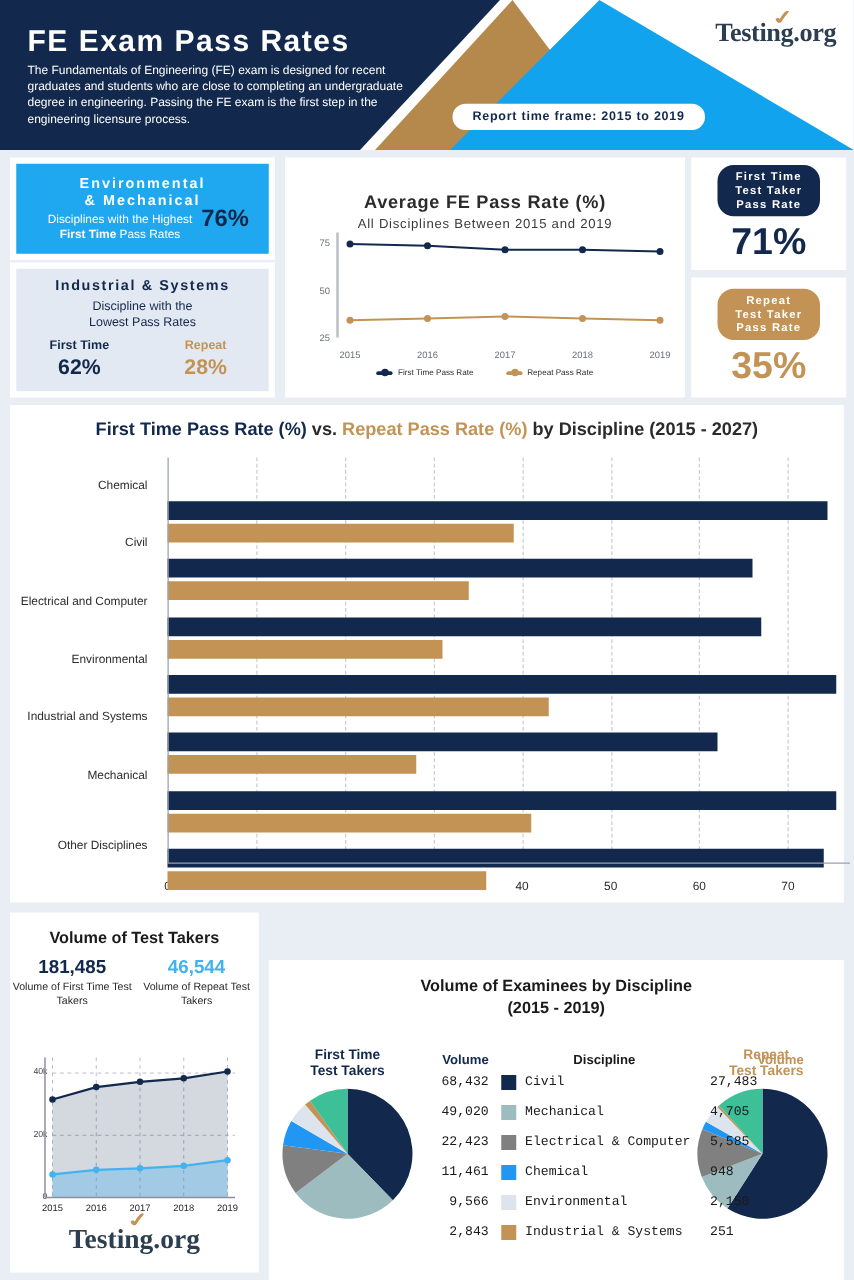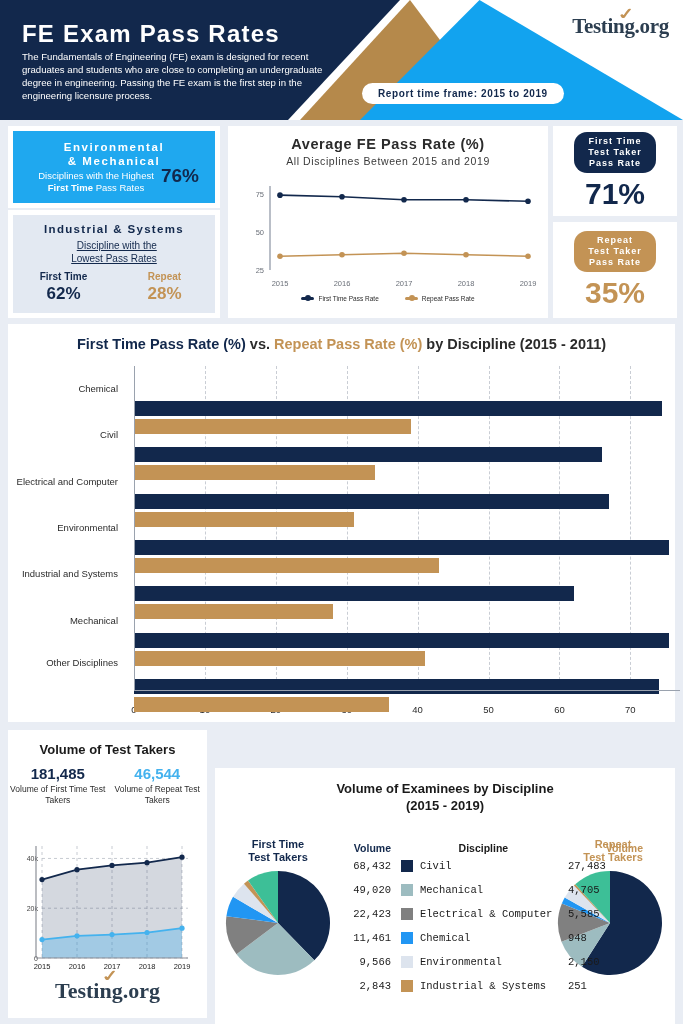--- a/index.html
+++ b/index.html
@@ -112,41 +112,41 @@
     width: 100%; height: 100%;
     background: #e3e9f2;
     display: flex; flex-direction: column; align-items: center;
     padding-top: 8px;
   }
   .ind-title {
     color: #12284c; font-size: 11.5px; font-weight: bold;
     letter-spacing: 1.3px; margin-bottom: 4px;
   }
   .ind-sub {
-    color: #12284c; font-size: 10px; line-height: 13px; text-align: right; text-decoration: underline;
+    color: #12284c; font-size: 10px; line-height: 13px; text-align: center;
   }
   .ind-cols {
     display: flex; width: 100%; margin-top: 6px;
   }
   .ind-col { flex: 1; text-align: center; }
   .ind-col .lbl { font-size: 10px; font-weight: bold; }
   .ind-col .val { font-size: 17px; font-weight: bold; margin-top: 2px; }
   .c-navy { color: #12284c; }
   .c-tan  { color: #c39355; }
 
   
   .box-line {
     position: absolute; left: 228px; top: 126px;
     width: 320px; height: 192px;
     background: #ffffff;
   }
   .line-title {
     text-align: center; color: #2b2b2b;
     font-size: 14.5px; font-weight: bold; letter-spacing: 0.6px;
-    margin-top: 10px;
+    margin-top: 28px;
   }
   .line-sub {
     text-align: center; color: #3a3a3a;
     font-size: 10.5px; letter-spacing: 0.6px; margin-top: 3px;
   }
   .line-legend {
     display: flex; justify-content: center; gap: 26px;
     margin-top: 1px;
   }
   .lg-item { display: flex; align-items: center; gap: 4px; font-size: 6.5px; color: #2b2b2b; }
@@ -380,21 +380,21 @@
   <div class="kpi-pill tan">
     <span>Repeat</span><br>
     <span>Test Taker</span><br>
     <span>Pass Rate</span>
   </div>
   <div class="kpi-val c-tan">35%</div>
 </div>
 
 <div class="box-bar">
   <div class="bar-title">
-    <span class="c-navy">First Time Pass Rate (%)</span><span class="vs"> vs. </span><span class="rep">Repeat Pass Rate (%)</span><span class="vs"> by Discipline (2015 - 2011)</span>
+    <span class="c-navy">First Time Pass Rate (%)</span><span class="vs"> vs. </span><span class="rep">Repeat Pass Rate (%)</span><span class="vs"> by Discipline (2015 - 2027)</span>
   </div>
   <div id="barArea">
       <div class="xtick" style="left: 126px;">0</div>
       <div class="gridline" style="left: 196.909px;"></div>
       <div class="xtick" style="left: 196.909px;">10</div>
       <div class="gridline" style="left: 267.818px;"></div>
       <div class="xtick" style="left: 267.818px;">20</div>
       <div class="gridline" style="left: 338.727px;"></div>
       <div class="xtick" style="left: 338.727px;">30</div>
       <div class="gridline" style="left: 409.636px;"></div>
@@ -432,21 +432,21 @@
       <div style="position: absolute; right: 557px; top: 244.286px; white-space: nowrap; font-size: 9.5px; color: rgb(43, 43, 43);">Industrial and Systems</div>
       <div class="bar-group">
         <div class="bar-row bar-first" style="left: 126px; top: 280.571px; width: 535.364px;"></div>
         <div class="bar-row bar-rep" style="left: 126px; top: 298.571px; width: 290.727px;"></div>
       </div>
       <div style="position: absolute; right: 557px; top: 290.571px; white-space: nowrap; font-size: 9.5px; color: rgb(43, 43, 43);">Mechanical</div>
       <div class="bar-group">
         <div class="bar-row bar-first" style="left: 126px; top: 326.857px; width: 524.727px;"></div>
         <div class="bar-row bar-rep" style="left: 126px; top: 344.857px; width: 255.273px;"></div>
       </div>
-      <div style="position: absolute; right: 557px; top: 333px; white-space: nowrap; font-size: 9.5px; color: rgb(43, 43, 43);">Other Disciplines</div>
+      <div style="position: absolute; right: 557px; top: 347px; white-space: nowrap; font-size: 9.5px; color: rgb(43, 43, 43);">Other Disciplines</div>
     </div>
   <div class="bar-axisline"></div>
   <div class="bar-baseline"></div>
 </div>
 
 <div class="box-vol">
   <div class="vol-title">Volume of Test Takers</div>
   <div class="vol-nums">
     <div class="vol-col">
       <div class="vol-big d">181,485</div>

